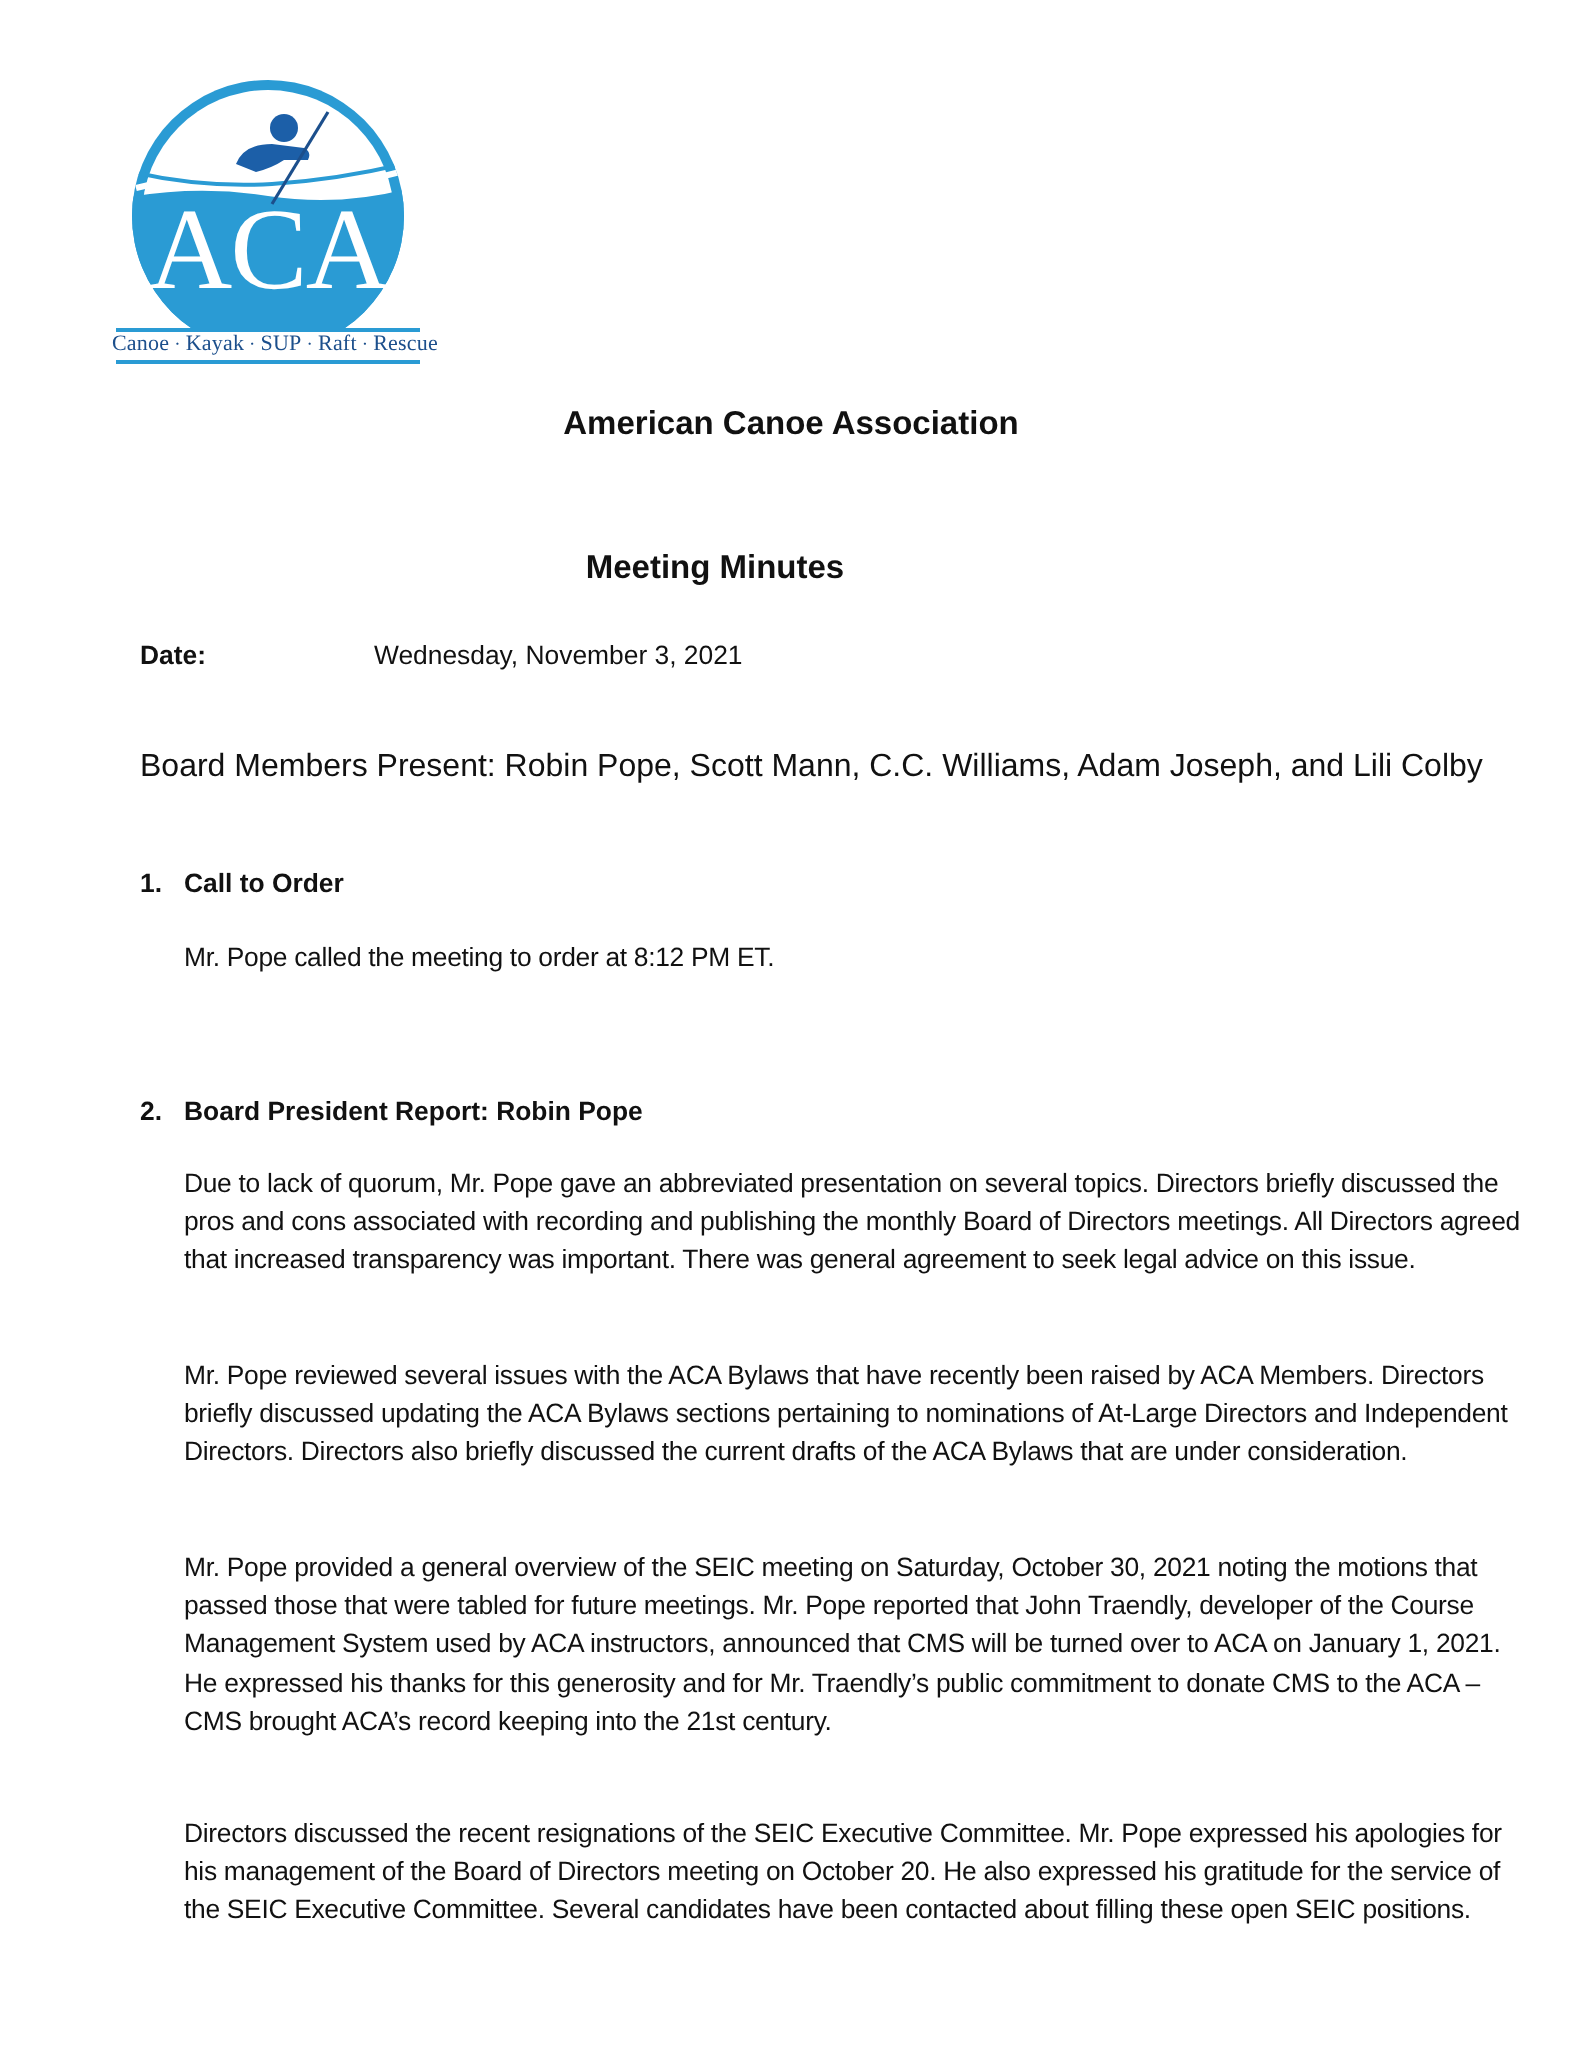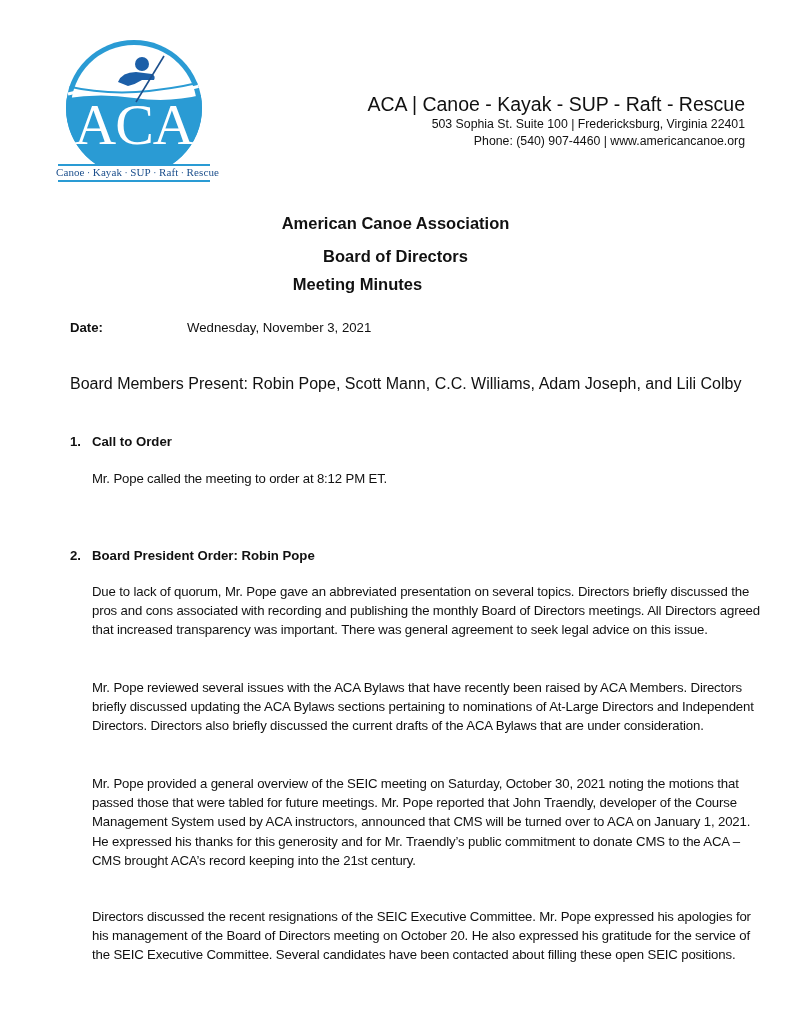--- a/index.html
+++ b/index.html
@@ -70,21 +70,20 @@
     .title-block {
       position: absolute;
       left: 0; width: 791px;
       top: 201px;
       text-align: center;
     }
     .title-line {
       font-weight: bold;
       font-size: 16.5px;
       line-height: 22px;
-      margin-top: 11px;
     }
     .subtitle {
       position: absolute;
       left: 0; width: 715px;
       top: 273px;
       text-align: center;
       font-weight: bold;
       font-size: 16.5px;
       line-height: 22px;
     }
@@ -164,48 +163,42 @@
       <span>·</span>
       <span class="big">Raft</span>
       <span>·</span>
       <span class="big">Rescue</span>
     </div>
     <div class="logo-rule-bottom"></div>
 
     <div style="position:absolute;left:0;top:58px;width:156px;text-align:center;font-family:'Liberation Serif',serif;font-size:58px;line-height:58px;color:#ffffff;letter-spacing:-1px;">ACA</div>
   </div>
 
-  <div class="letterhead">
-    <div class="lh-title">ACA | Canoe - Kayak - SUP - Raft - Rescue</div>
-    <div class="lh-line">503 Sophia St. Suite 100 | Fredericksburg, Virginia 22401</div>
-    <div class="lh-line">Phone: (540) 907-4460 | www.americancanoe.org</div>
-  </div>
 
   <div class="title-block">
     <div class="title-line">American Canoe Association</div>
-    <div class="title-line">Board of Directors</div>
   </div>
   <div class="subtitle">Meeting Minutes</div>
 
   <div class="meta">
     <div class="meta-row">
       <span class="meta-label">Date:</span>
       <span>Wednesday, November 3, 2021</span>
     </div>
   </div>
   <div class="present">Board Members Present: Robin Pope, Scott Mann, C.C. Williams, Adam Joseph, and Lili Colby</div>
 
   <div class="section-heading" style="top:432px;">
     <span class="section-num">1.</span>
     <span>Call to Order</span>
   </div>
   <div class="para" style="top:469px;">Mr. Pope called the meeting to order at 8:12 PM ET.</div>
 
   <div class="section-heading" style="top:546px;">
     <span class="section-num">2.</span>
-    <span>Board President Order: Robin Pope</span>
+    <span>Board President Report: Robin Pope</span>
   </div>
   <div class="para" style="top:582px;">Due to lack of quorum, Mr. Pope gave an abbreviated presentation on several topics. Directors briefly discussed the pros and cons associated with recording and publishing the monthly Board of Directors meetings. All Directors agreed that increased transparency was important. There was general agreement to seek legal advice on this issue.</div>
   <div class="para" style="top:678px;">Mr. Pope reviewed several issues with the ACA Bylaws that have recently been raised by ACA Members. Directors briefly discussed updating the ACA Bylaws sections pertaining to nominations of At-Large Directors and Independent Directors. Directors also briefly discussed the current drafts of the ACA Bylaws that are under consideration.</div>
   <div class="para" style="top:774px;">Mr. Pope provided a general overview of the SEIC meeting on Saturday, October 30, 2021 noting the motions that passed those that were tabled for future meetings. Mr. Pope reported that John Traendly, developer of the Course Management System used by ACA instructors, announced that CMS will be turned over to ACA on January 1, 2021. He expressed his thanks for this generosity and for Mr. Traendly’s public commitment to donate CMS to the ACA – CMS brought ACA’s record keeping into the 21st century.</div>
   <div class="para" style="top:907px;">Directors discussed the recent resignations of the SEIC Executive Committee. Mr. Pope expressed his apologies for his management of the Board of Directors meeting on October 20. He also expressed his gratitude for the service of the SEIC Executive Committee. Several candidates have been contacted about filling these open SEIC positions.</div>
 
 </div>
 
 </body></html>

